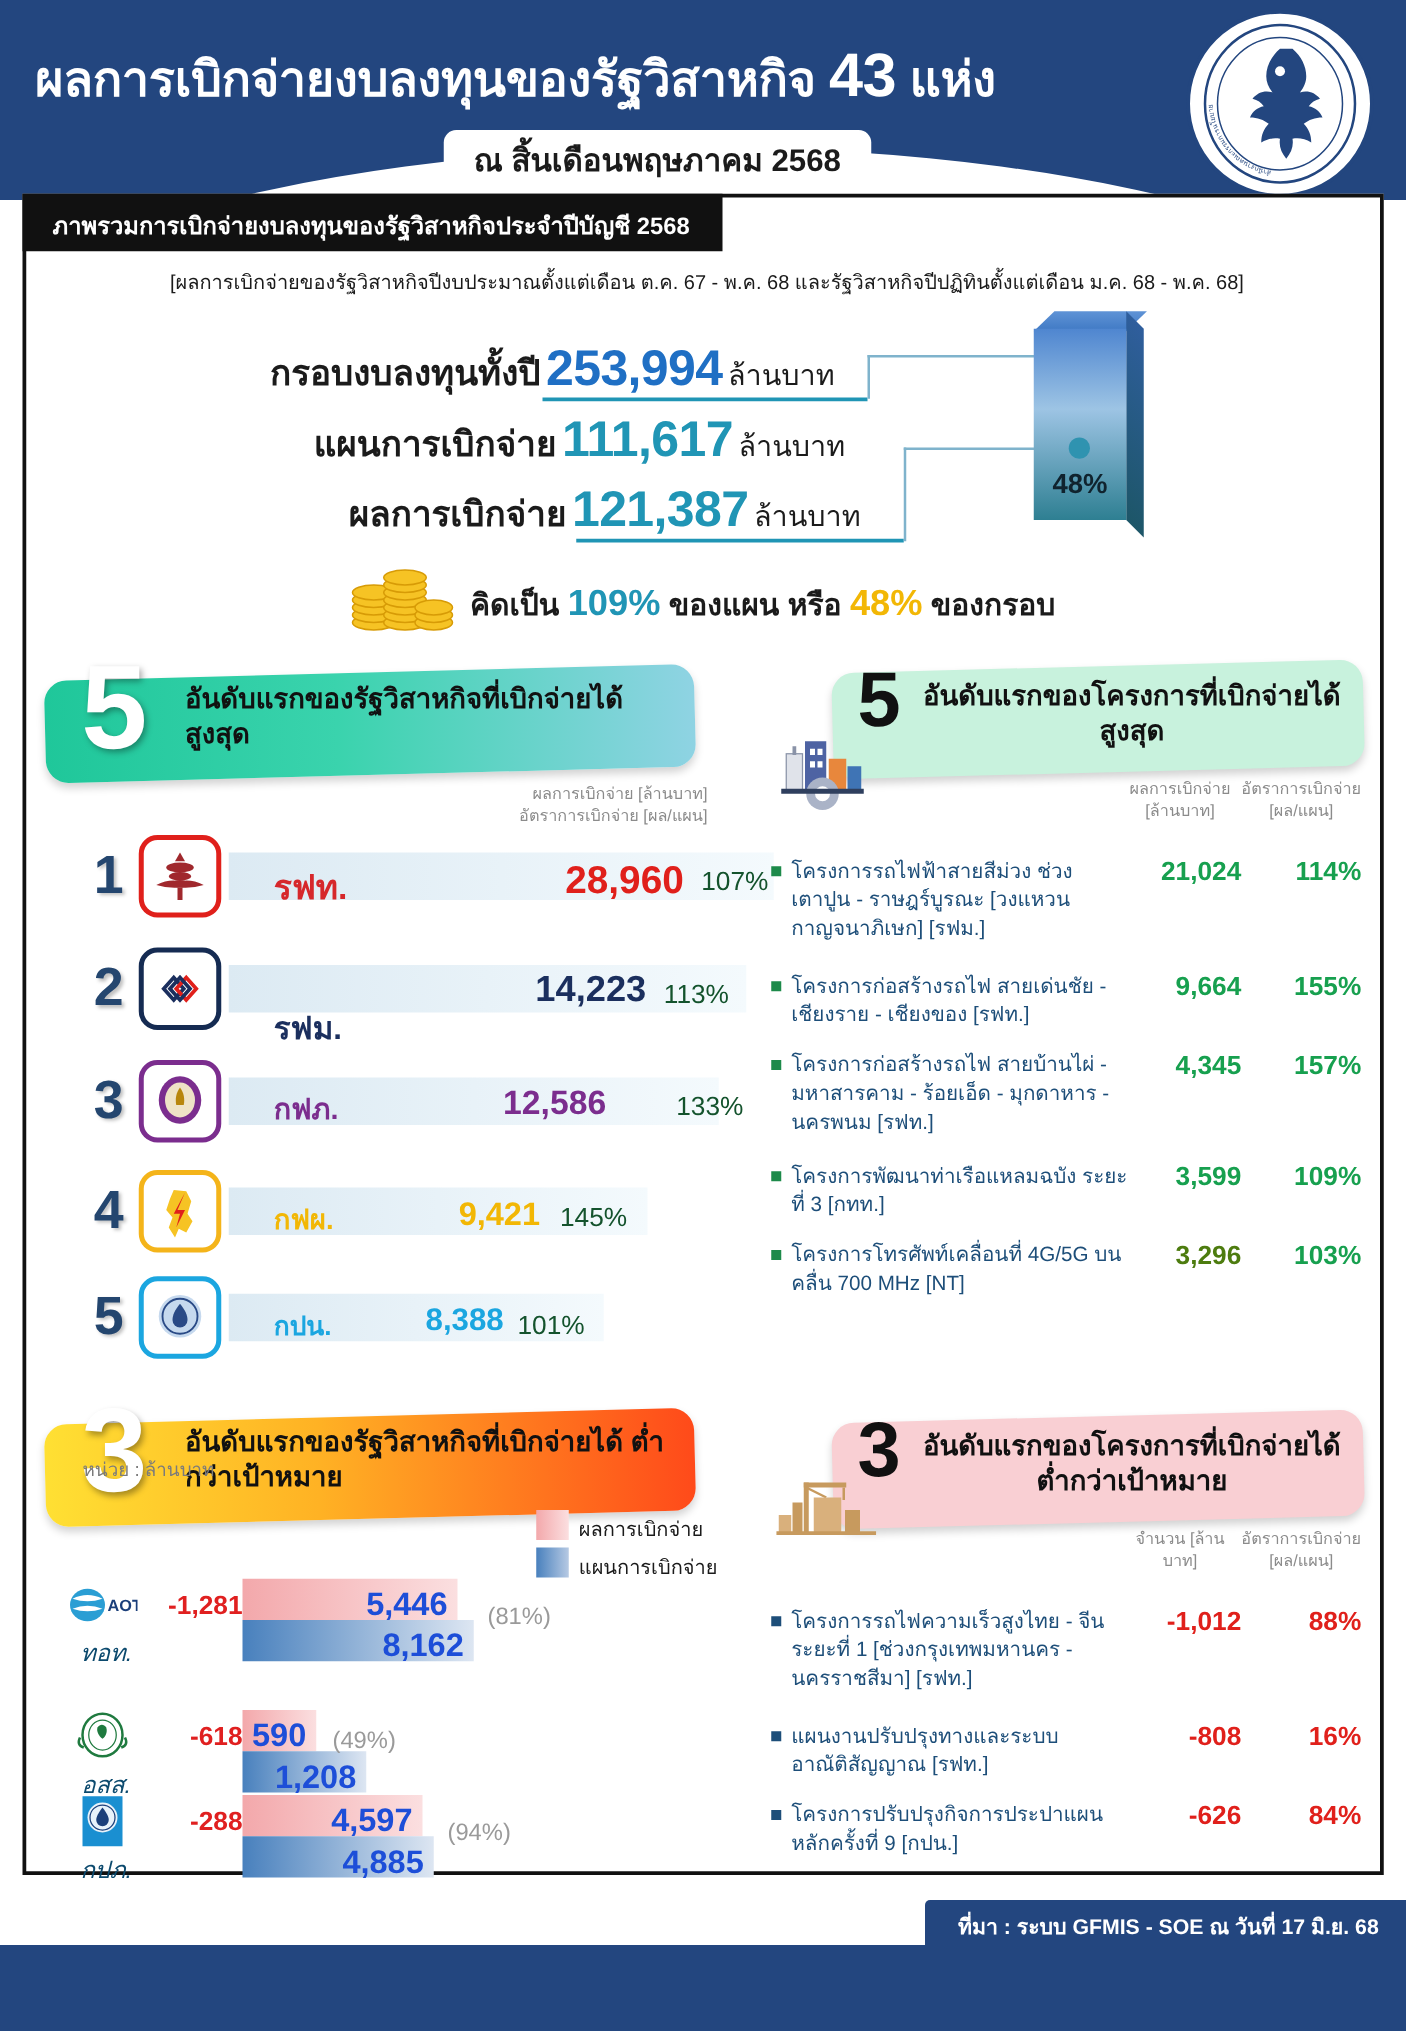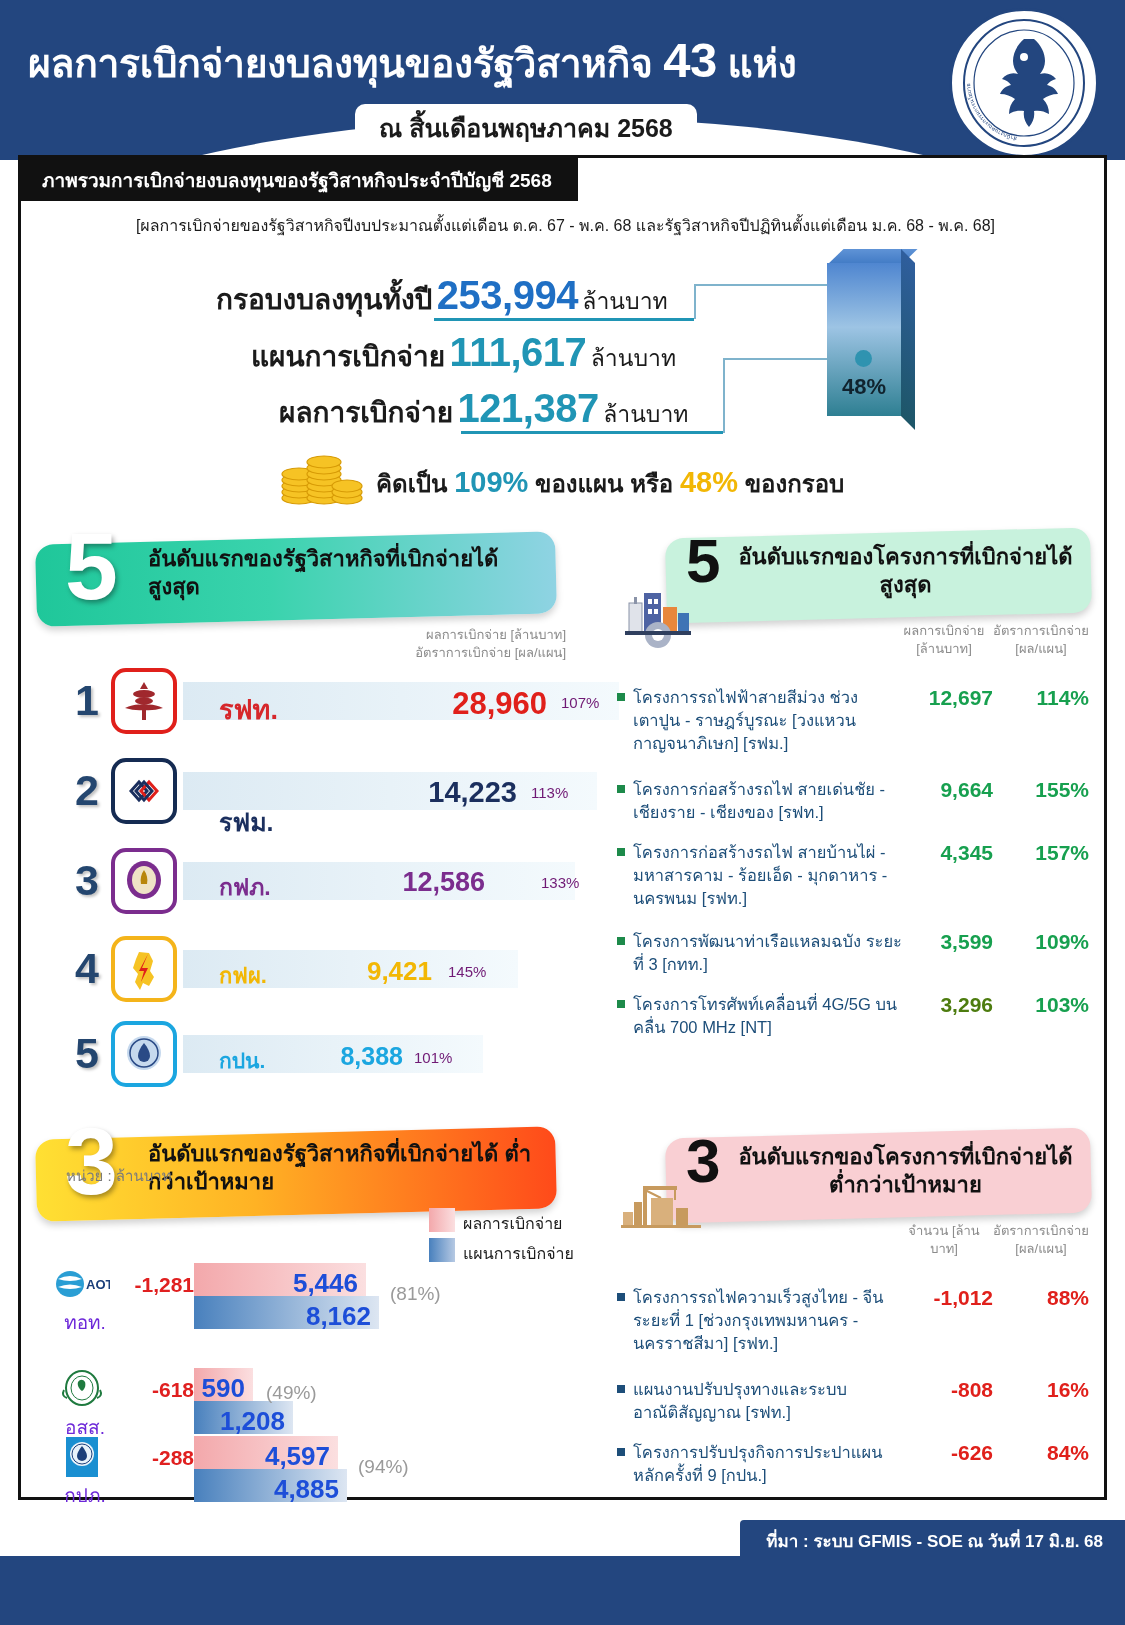--- a/index.html
+++ b/index.html
@@ -108,36 +108,36 @@
   .colhead { position:absolute; font-size:13px; color:#8b8b8b; text-align:right; line-height:1.4; }
   .soe-row { position:absolute; left:50px; width:500px; height:60px; }
   .soe-rank { position:absolute; left:0; top:8px; width:32px; text-align:center;
               font-size:43px; font-weight:bold; color:#24466f; text-shadow:2px 2px 3px rgba(0,0,0,.25); }
   .soe-logo { position:absolute; left:40px; top:0; width:66px; height:66px;
               background:#fff; border-radius:15px; display:flex; align-items:center; justify-content:center; }
   .soe-track { position:absolute; left:112px; top:14px; height:38px;
               background:linear-gradient(90deg,#dceaf3 0%,#f4fafd 100%); }
   .soe-name { position:absolute; font-weight:bold; }
   .soe-val  { position:absolute; font-weight:bold; text-align:right; }
-  .soe-pct  { position:absolute; font-size:15px; color:#701a75; }
+  .soe-pct  { position:absolute; font-size:21px; color:#14532d; }
 
   
   .proj-row { position:absolute; left:596px; width:480px; }
   .proj-bullet { position:absolute; left:0; top:7px; width:8px; height:8px; }
   .proj-name { position:absolute; left:16px; width:270px; font-size:16.5px; color:#1d4e79; line-height:1.38; }
   .proj-val { position:absolute; left:290px; width:86px; text-align:right; font-size:21px; font-weight:bold; }
   .proj-pct { position:absolute; left:386px; width:86px; text-align:right; font-size:21px; font-weight:bold; }
 
   
   .unit-lbl { position:absolute; font-size:15px; color:#7b7b7b; }
   .lgd-sw { position:absolute; width:26px; height:24px; }
   .lgd-tx { position:absolute; font-size:16px; color:#1b1b1b; }
   .ch-row { position:absolute; left:33px; }
   .ch-logo { position:absolute; left:0; top:0; width:56px; height:42px; display:flex; align-items:center; justify-content:center; }
-  .ch-abbr { position:absolute; left:0; top:46px; width:62px; text-align:center; font-size:19px; color:#6d28d9; }
+  .ch-abbr { position:absolute; left:0; top:46px; width:62px; text-align:center; font-size:19px; color:#0c4a6e;font-style:italic; }
   .ch-diff { position:absolute; font-size:21px; font-weight:bold; color:#e02020; text-align:right; }
   .ch-bar  { position:absolute; height:33px; }
   .ch-bar.pink { background:linear-gradient(90deg,#f3a8ab 0%,#fbdfe0 100%); }
   .ch-bar.blue { background:linear-gradient(90deg,#4880bd 0%,#dde6f2 100%); }
   .ch-bval { position:absolute; font-size:26px; font-weight:bold; color:#1d4ed8; text-align:right; }
   .ch-bpct { position:absolute; font-size:19px; color:#9a9a9a; }
 
   
   .src {
     position:absolute; right:0; top:1520px; height:36px;
@@ -341,21 +341,21 @@
       <circle cx="37" cy="52" r="6" fill="#ffffff"></circle>
       <rect x="4" y="48" width="66" height="4" fill="#2f3f5e"></rect>
     </svg>
   </div>
   <div class="colhead" style="left:880px;top:464px;width:86px;text-align:center;">ผลการเบิกจ่าย [ล้านบาท]</div>
   <div class="colhead" style="left:972px;top:464px;width:96px;text-align:center;">อัตราการเบิกจ่าย [ผล/แผน]</div>
 
   <div class="proj-row" style="top:528px;">
     <div class="proj-bullet" style="background:#1d8a4a;"></div>
     <div class="proj-name">โครงการรถไฟฟ้าสายสีม่วง ช่วงเตาปูน - ราษฎร์บูรณะ [วงแหวนกาญจนาภิเษก] [รฟม.]</div>
-    <div class="proj-val" style="color:#17a04f;">12,697</div>
+    <div class="proj-val" style="color:#17a04f;">21,024</div>
     <div class="proj-pct" style="color:#17a04f;">114%</div>
   </div>
   <div class="proj-row" style="top:620px;">
     <div class="proj-bullet" style="background:#1d8a4a;"></div>
     <div class="proj-name">โครงการก่อสร้างรถไฟ สายเด่นชัย - เชียงราย - เชียงของ [รฟท.]</div>
     <div class="proj-val" style="color:#17a04f;">9,664</div>
     <div class="proj-pct" style="color:#17a04f;">155%</div>
   </div>
   <div class="proj-row" style="top:683px;">
     <div class="proj-bullet" style="background:#1d8a4a;"></div>

